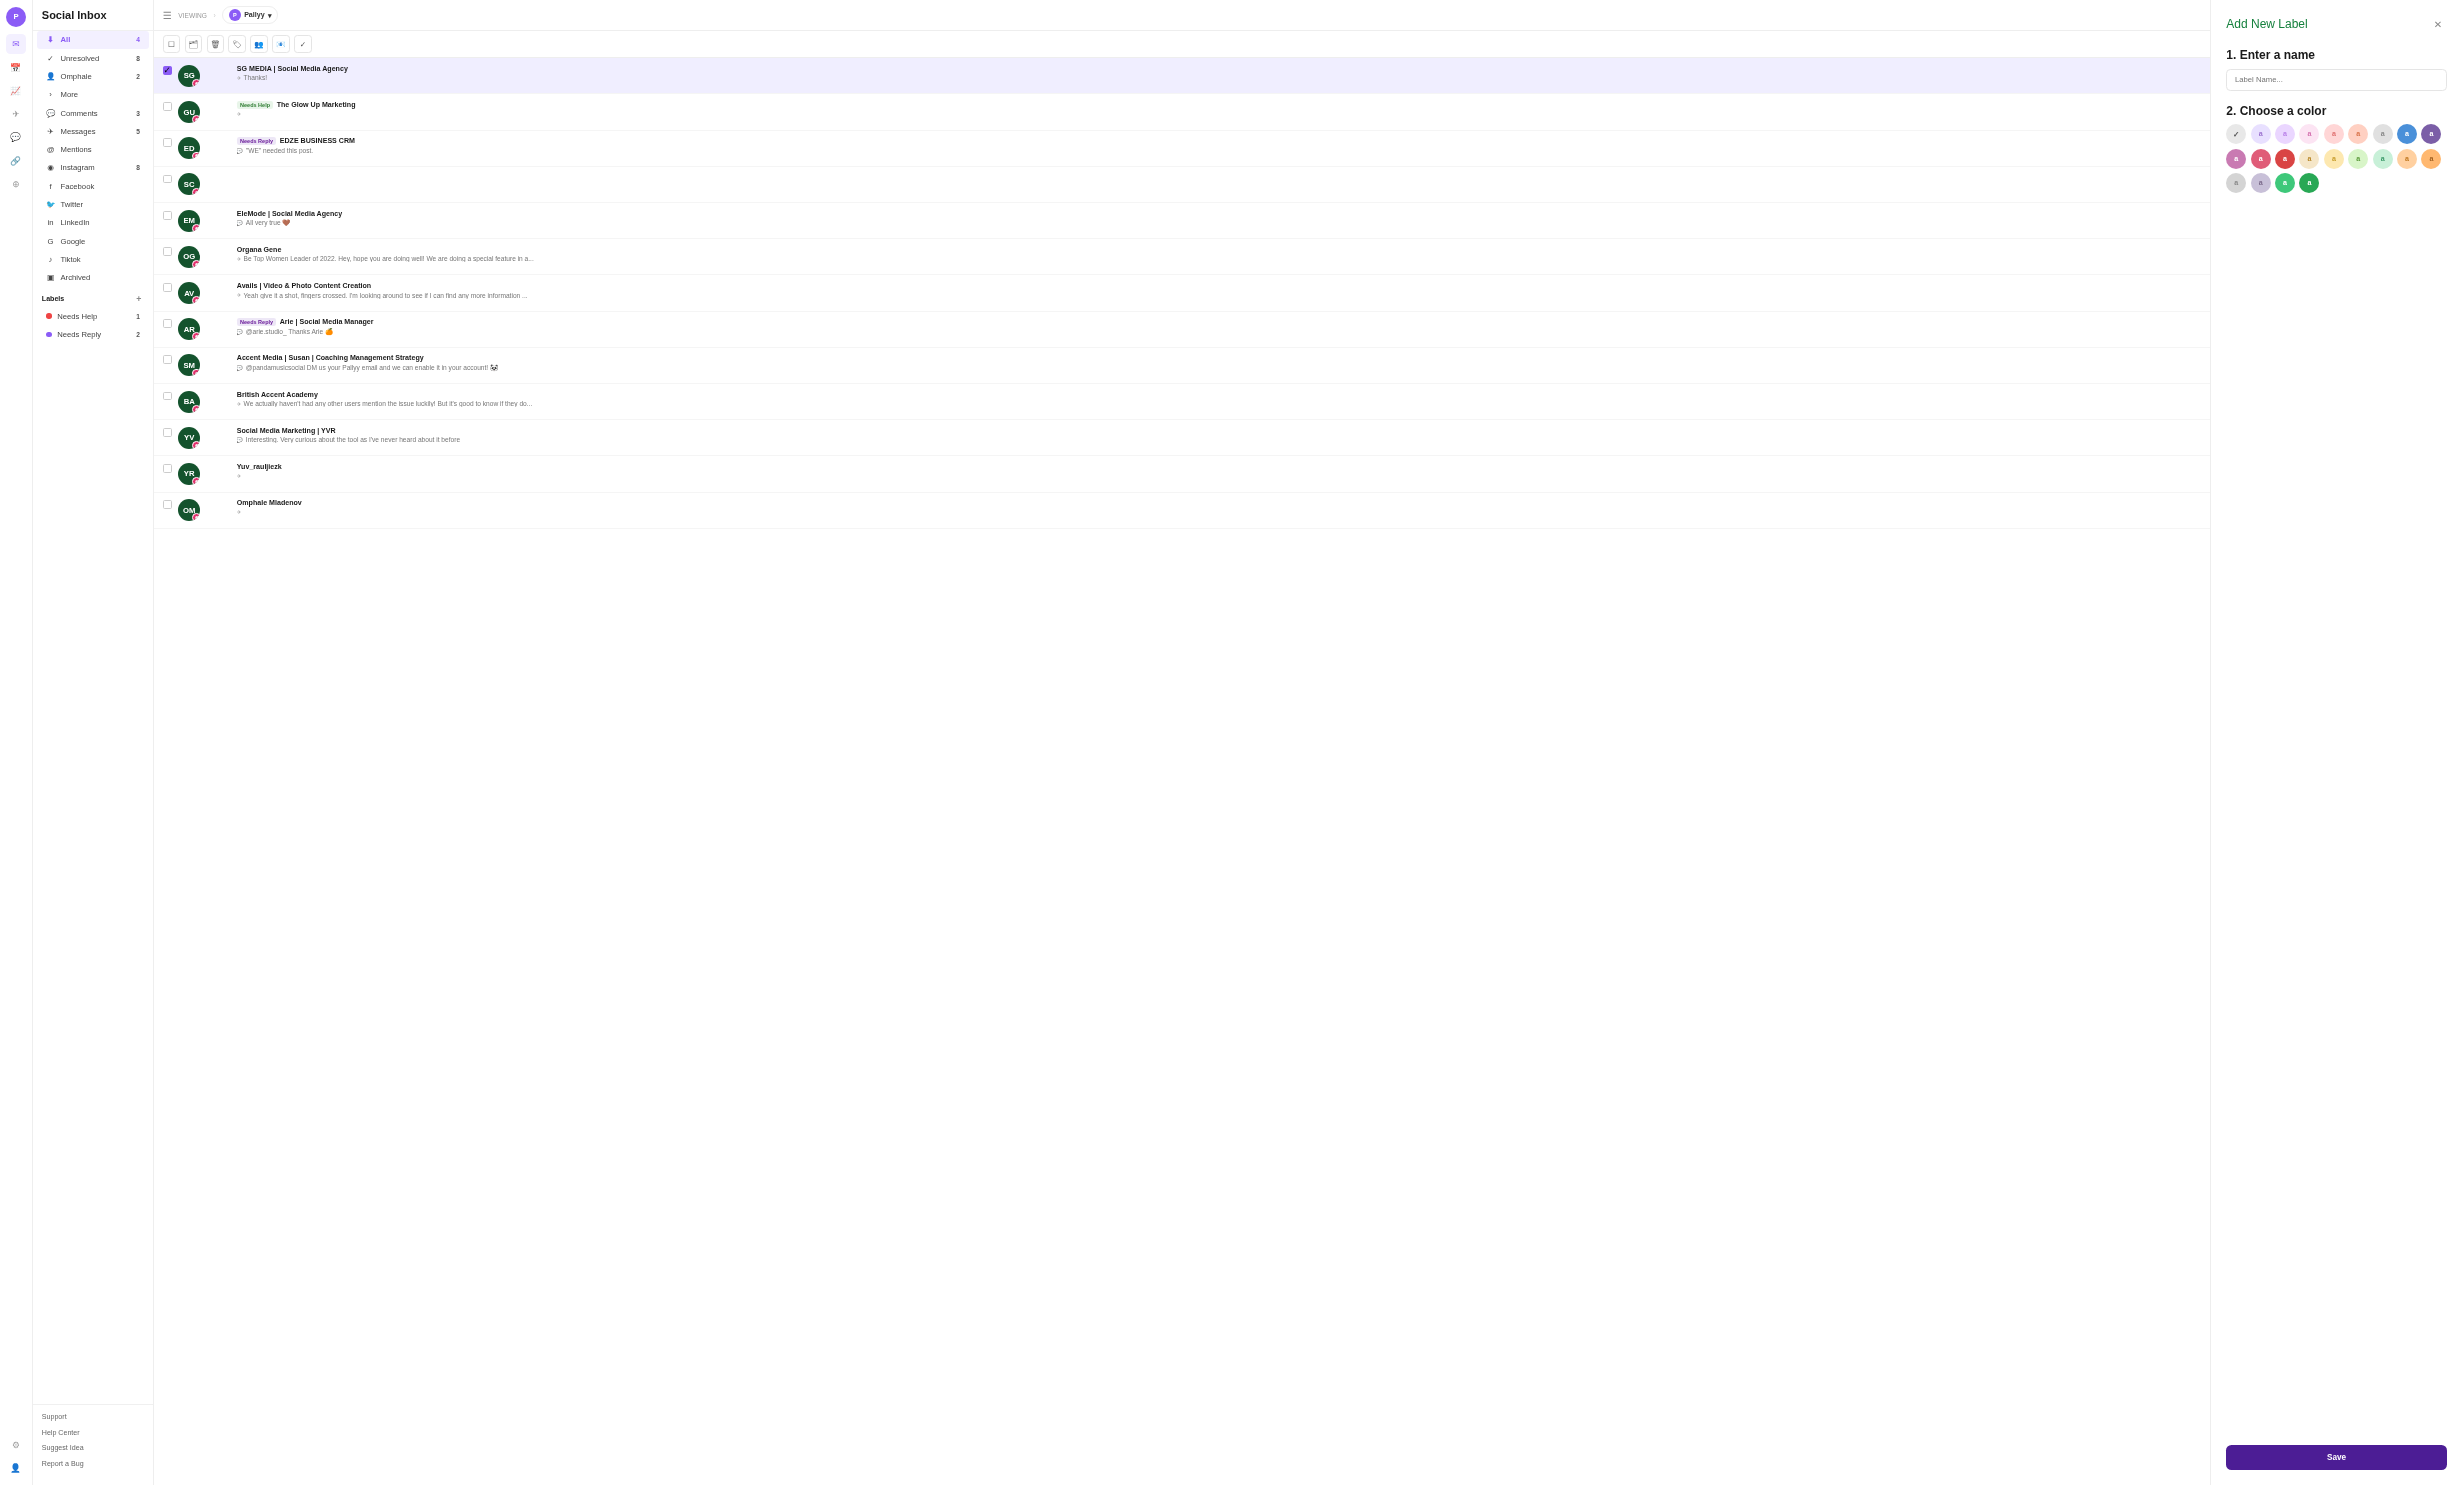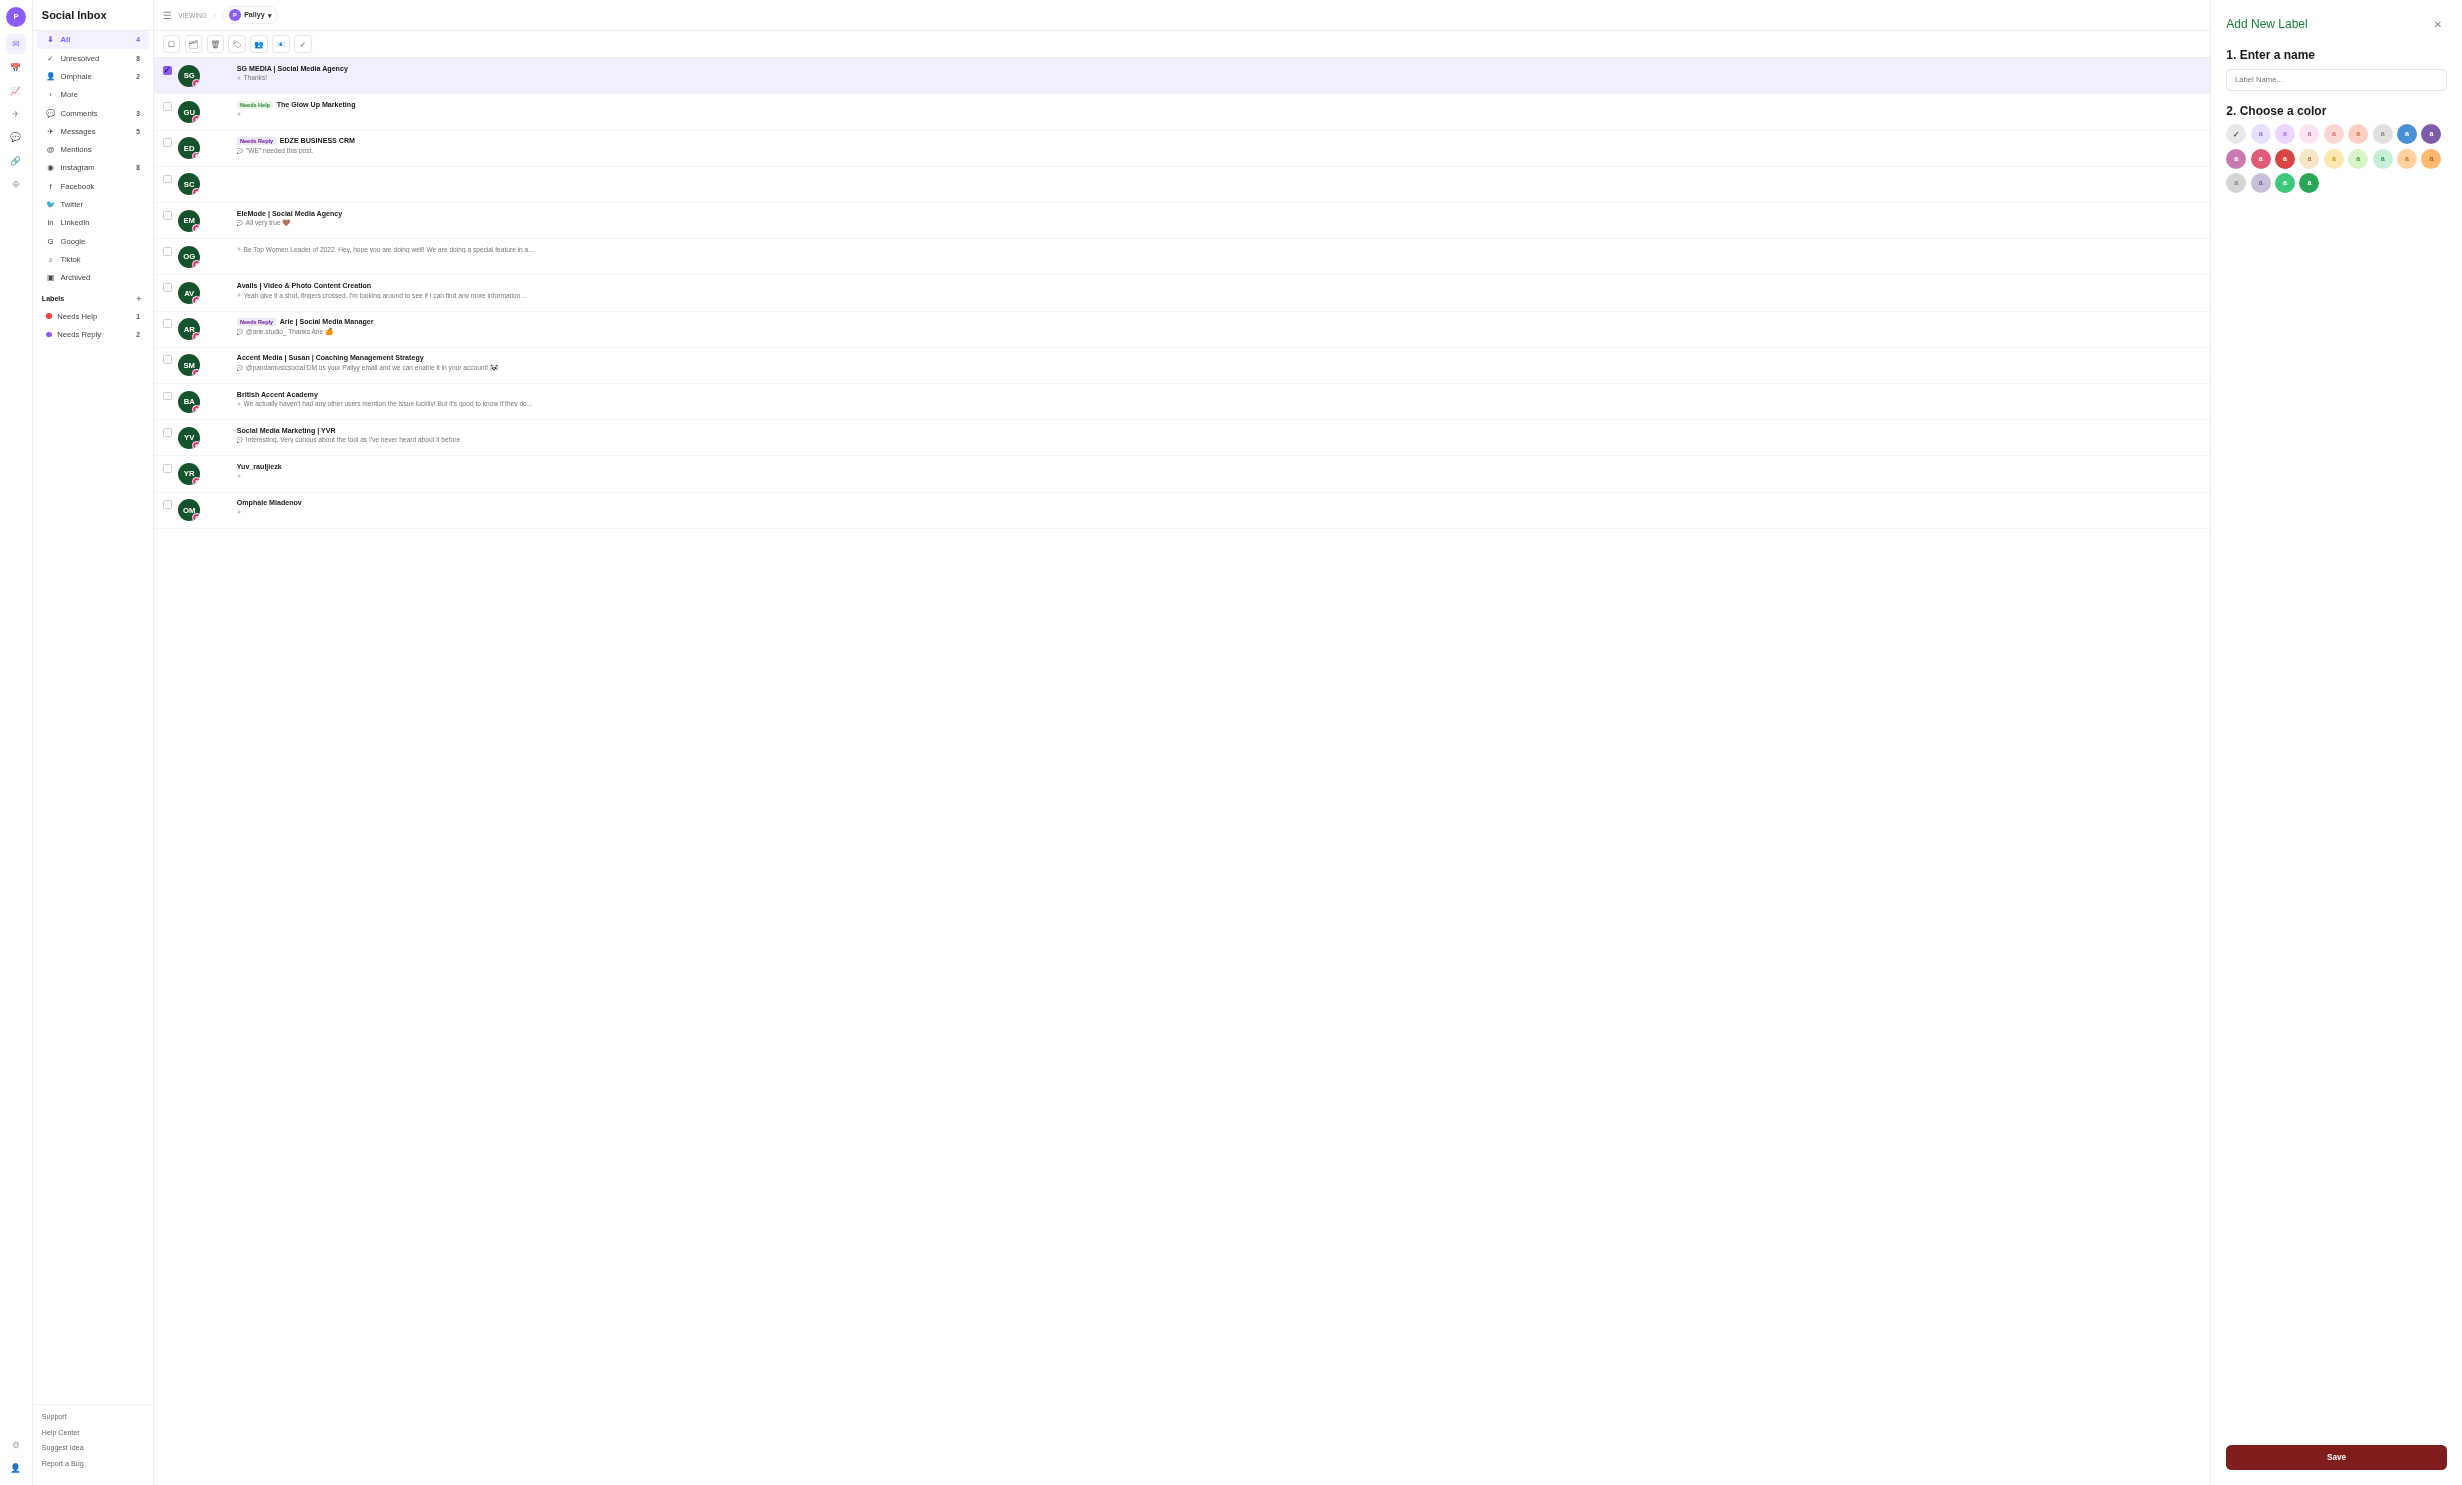--- a/index.html
+++ b/index.html
@@ -266,21 +266,21 @@
       position: relative;
     }
     .color-swatch.selected::after {
       content: '✓';
       font-size: 7.7px;
       color: #555;
     }
     .save-btn {
       width: 100%;
       padding: 7.7px;
-      background: #7f1d1d;
+      background: #4c1d95;
       border: none;
       border-radius: 5.5px;
       font-size: 8.2px; font-weight: 600; color: #fff;
       cursor: pointer;
       margin-top: auto;
     }
 
     
     .av-purple { background: #8b5cf6; }
     .av-pink { background: #ec4899; }
@@ -506,20 +506,24 @@
       </div>
     </div>
       </div>
       <div class="message-item">
     <div class="checkbox "></div>
     <div class="avatar av-orange">
       OG
       <span class="platform-badge" style="background:#e1306c">◉</span>
     </div>
     <div class="message-body">
+      <div class="message-header">
+
+        <span class="message-name">Organa Gene</span>
+      </div>
       <div class="message-preview">
         <span class="msg-icon">✈</span>
         Be Top Women Leader of 2022. Hey, hope you are doing well! We are doing a special feature in a...
       </div>
     </div>
       </div>
       <div class="message-item">
     <div class="checkbox "></div>
     <div class="avatar av-green">
       AV

